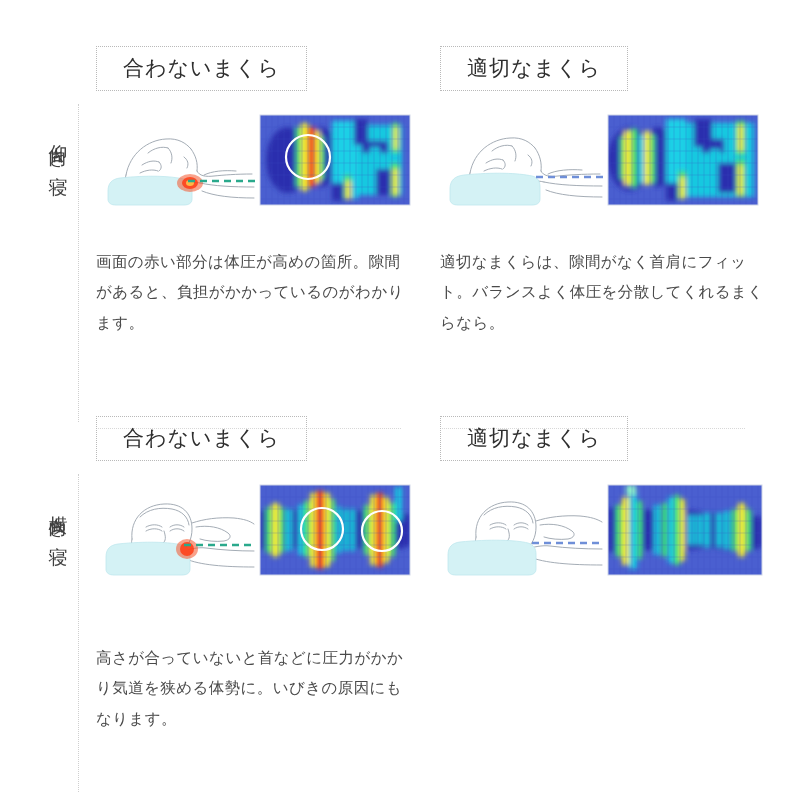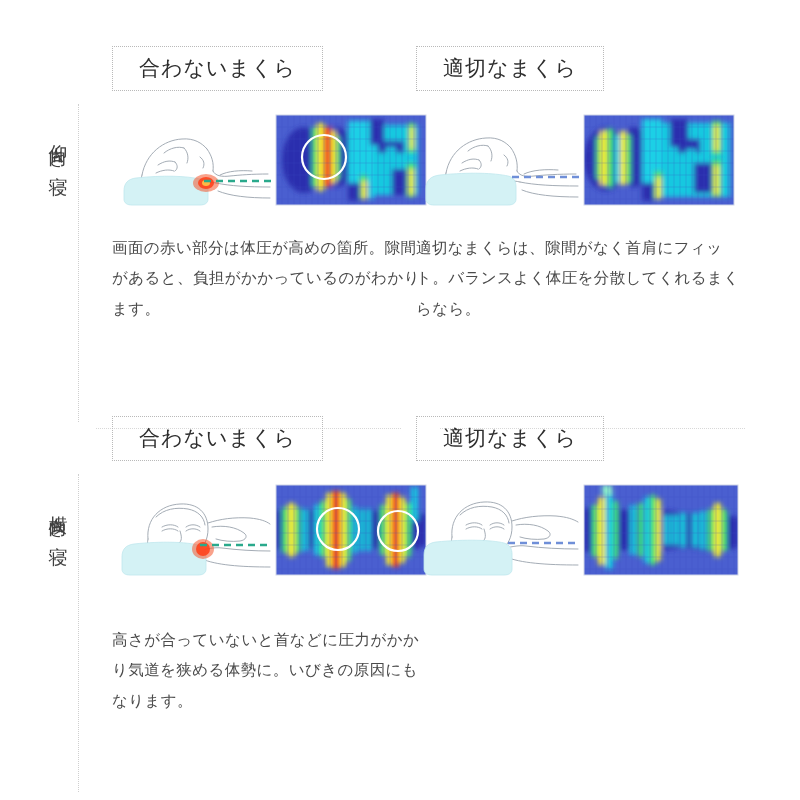--- a/index.html
+++ b/index.html
@@ -51,22 +51,22 @@
     letter-spacing: 3px;
     color: #3f3f3f;
     text-align: center;
     line-height: 1;
   }
   .row-label.r1 { top: 130px; }
   .row-label.r2 { top: 500px; }
 
   
   .panel { position: absolute; }
-  .panel.c1 { left: 112px;  width: 320px; }
-  .panel.c2 { left: 416px; width: 330px; }
+  .panel.c1 { left: 96px;  width: 320px; }
+  .panel.c2 { left: 440px; width: 330px; }
   .panel.r1 { top: 46px; }
   .panel.r2 { top: 416px; }
 
   .panel-heading {
     display: inline-block;
     border: 1px dotted #b9b9b9;
     padding: 9px 26px 10px 26px;
     font-size: 21px;
     letter-spacing: 1px;
     color: #2e2e2e;
@@ -75,27 +75,27 @@
   }
 
   .panel-figure {
     position: relative;
     margin-top: 22px;
     height: 104px;
     width: 100%;
   }
 
   .panel-caption {
-    margin-top: 16px;
+    margin-top: 30px;
     font-size: 15.5px;
     line-height: 1.95;
     color: #4a4a4a;
     letter-spacing: 0.4px;
   }
-  .panel.r2 .panel-caption { margin-top: 38px; }
+  .panel.r2 .panel-caption { margin-top: 56px; }
   .body-svg  { position: absolute; left: 0;   top: 0; }
   .map-svg   { position: absolute; left: 162px; top: 0; }
   .panel.c2 .map-svg { left: 166px; }
 </style>
 </head>
 <body>
 
 <div class="page">
 
   <div class="v-divider row1"></div>

